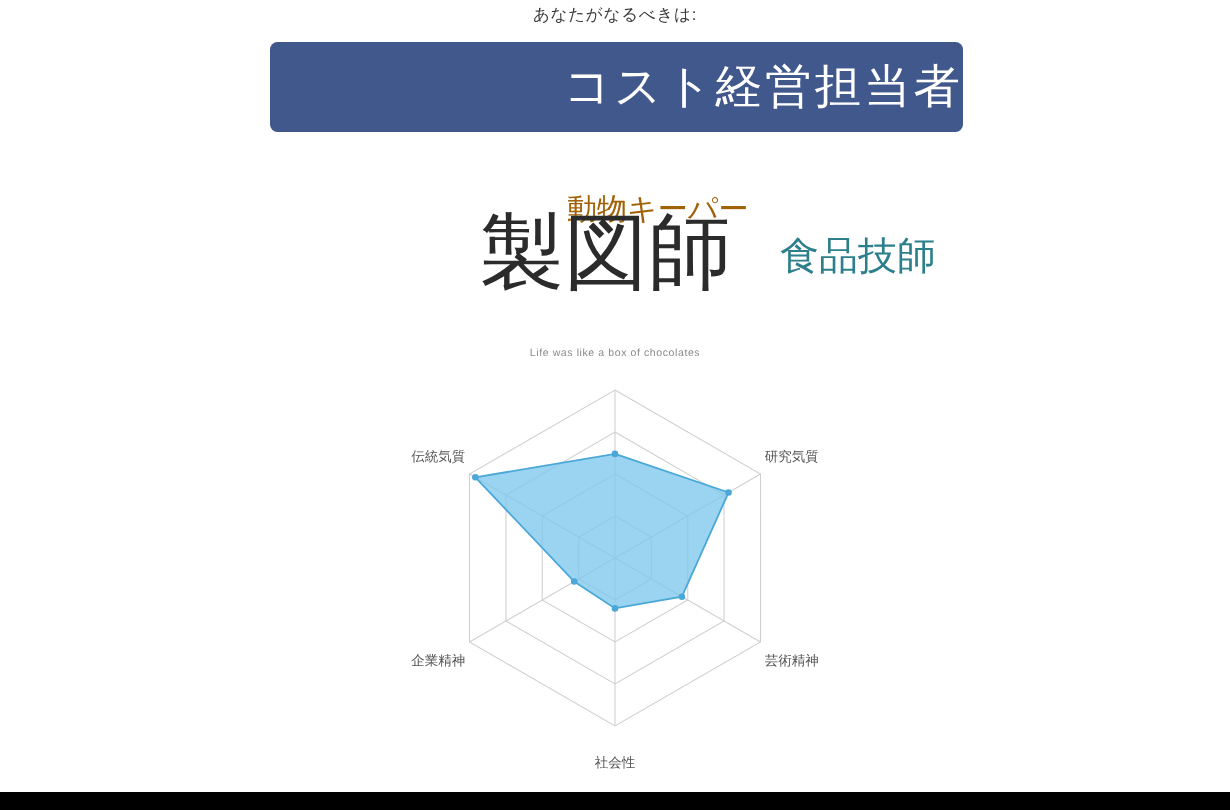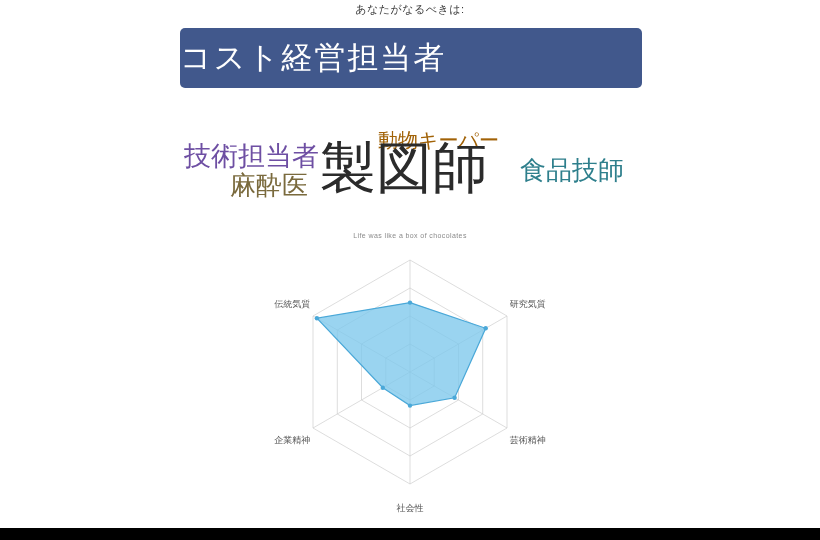--- a/index.html
+++ b/index.html
@@ -39,21 +39,21 @@
   .result-banner {
     position: absolute;
     left: 180px;
     top: 28px;
     width: 462px;
     height: 60px;
     background: #41588c;
     border-radius: 5px;
     display: flex;
     align-items: center;
-    justify-content: flex-start;
+    justify-content: flex-end;
   }
   .result-banner-text {
     color: #ffffff;
     font-size: 31px;
     letter-spacing: 2px;
     font-weight: normal;
   }
 
   .or-label {
     position: absolute;
@@ -164,22 +164,20 @@
 
   <div class="headline">あなたがなるべきは:</div>
 
   <div class="result-banner">
     <span class="result-banner-text">コスト経営担当者</span>
   </div>
 
 
   <div class="cloud">
     <span class="w-keeper" style="color: #a16207;">動物キーパー</span>
-    <span class="w-tech" style="color: rgb(110, 79, 163);">技術担当者</span>
-    <span class="w-masui" style="color: rgb(122, 106, 61);">麻酔医</span>
     <span class="w-seizu" style="color: rgb(43, 43, 43);">製図師</span>
     <span class="w-shokuhin" style="color: rgb(46, 127, 140); text-align: center;">食品技師</span>
   </div>
 
   <div class="chart-wrap">
     <div class="chart-title">Life was like a box of chocolates</div>
 
     <svg class="chart-svg" width="400" height="285" viewBox="0 0 400 285">
       <g id="radar-grid">
           <polygon points="200.0,102.0 224.2,116.0 224.2,144.0 200.0,158.0 175.8,144.0 175.8,116.0" fill="none" stroke="#cfcfcf" stroke-width="0.7"></polygon>

